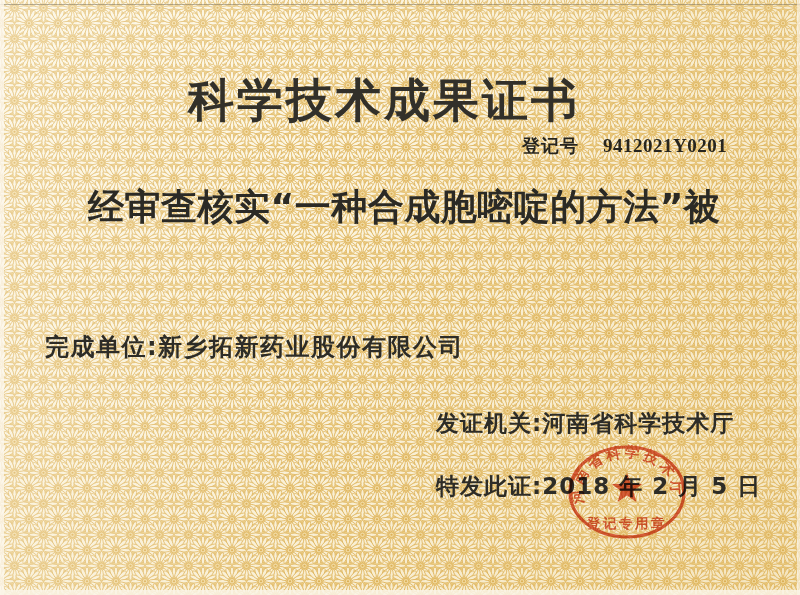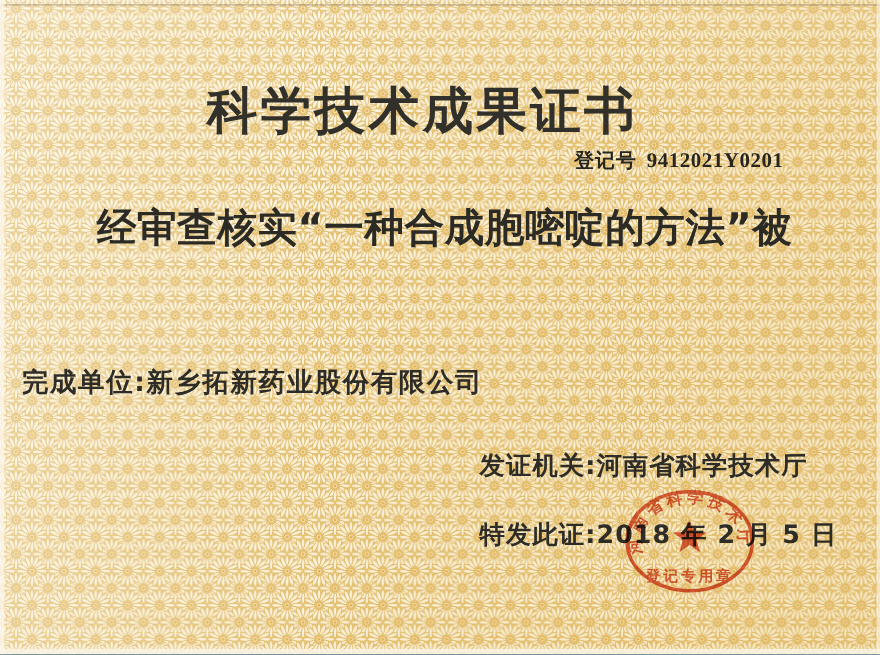--- a/index.html
+++ b/index.html
@@ -1,50 +1,50 @@
 <!DOCTYPE html>
 <html><head>
 <meta charset="utf-8">
 <style>
   html,body{margin:0;padding:0;background:#555;}
   .stage{
     position:relative;width:800px;height:595px;overflow:hidden;
-    background:#0ea5e9;
+    background:#c4b5fd;
     font-family:"DejaVu Sans","Liberation Sans",sans-serif;
     text-align:center;
   }
   .bg-svg{position:absolute;left:0;top:0;width:800px;height:595px;display:block;}
   .tint{
     position:absolute;left:0;top:0;width:800px;height:595px;pointer-events:none;
     background:linear-gradient(90deg,rgba(253,249,238,.30) 0%,rgba(247,228,176,.06) 38%,rgba(226,186,98,.20) 100%),
                linear-gradient(180deg,rgba(253,250,240,.12) 0%,rgba(0,0,0,0) 22%,rgba(222,182,96,.10) 100%);
   }
   .title{
     position:absolute;left:384px;top:70px;transform:translateX(-50%);
     margin:0;font-size:46px;font-weight:900;letter-spacing:3px;color:#32302a;
     white-space:nowrap;
   }
   .reg{
     position:absolute;left:522px;top:134px;font-size:18px;font-weight:700;
     color:#26251f;letter-spacing:1px;white-space:nowrap;
   }
   .reg .regnum{
     font-family:"Liberation Serif","DejaVu Serif",serif;
-    font-size:19px;margin-left:9px;letter-spacing:.5px;
+    font-size:19px;margin-left:24px;letter-spacing:.5px;
   }
   .body-line{
     position:absolute;font-size:36px;font-weight:700;color:#2b2a25;
     letter-spacing:.5px;white-space:nowrap;
   }
   .body1{left:88px;top:183px;}
   .body2{left:14px;top:229px;}
   .info-line{
     position:absolute;font-weight:700;color:#2d2c27;white-space:nowrap;
   }
-  .unit{left:20px;top:331px;font-size:24px;letter-spacing:1.5px;}
+  .unit{left:20px;top:331px;font-size:24px;letter-spacing:1.5px;padding-left:25px;}
   .issuer{left:436px;top:408px;font-size:23px;letter-spacing:1px;}
   .issue-date{left:436px;top:471px;font-size:23px;letter-spacing:1px;}
   .seal-svg{
     position:absolute;left:560px;top:436px;width:132px;height:112px;
     mix-blend-mode:multiply;opacity:.88;
   }
   .seal-arc{font-size:14.5px;font-weight:700;letter-spacing:3.5px;}
   .seal-bottom{font-size:13.5px;font-weight:700;letter-spacing:2.5px;}
   .edge{position:absolute;pointer-events:none;}
   .edge-top{left:0;top:4px;width:800px;height:1px;background:rgba(118,112,96,.5);}

